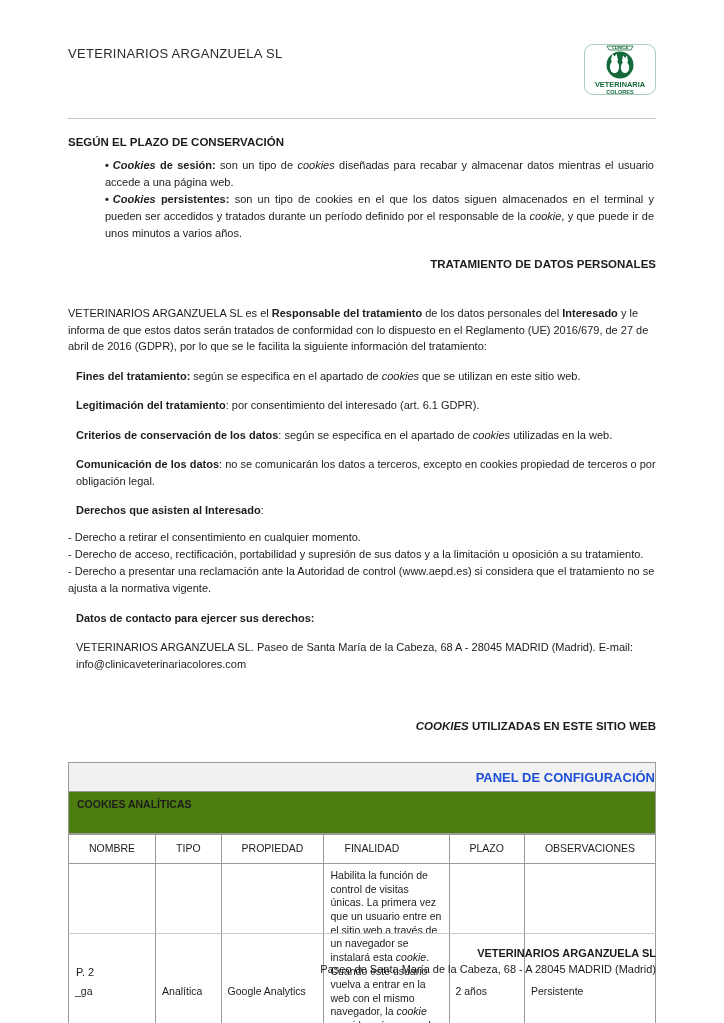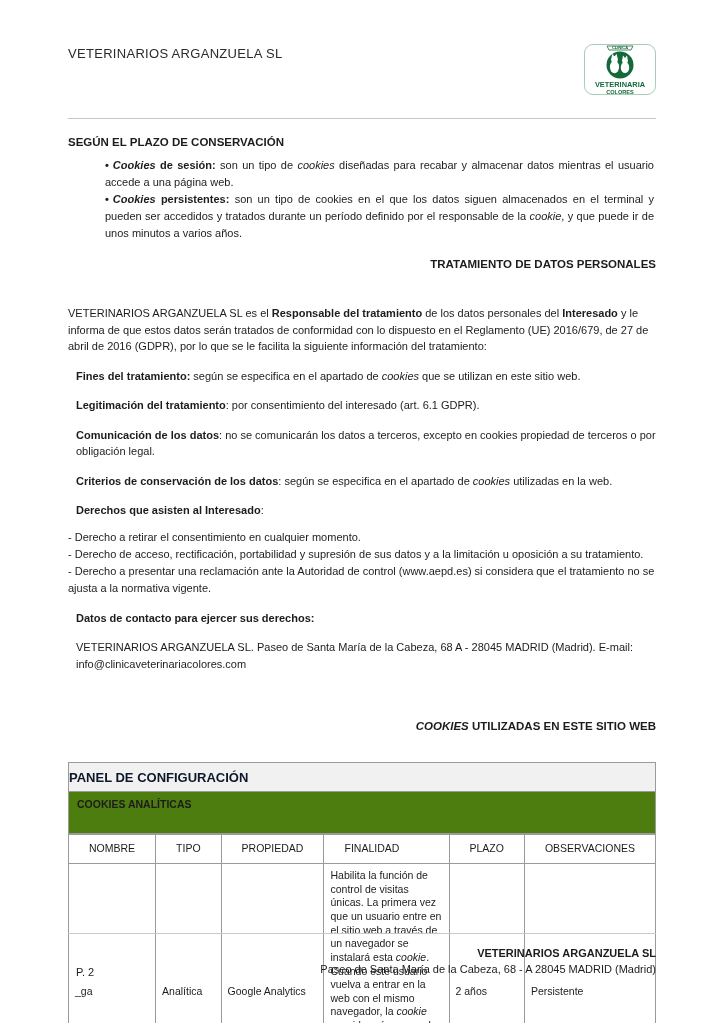--- a/index.html
+++ b/index.html
@@ -37,22 +37,22 @@
 
   .intro { margin-top:35px; }
   .pgap  { margin-top:13px;margin-left:8px; }
   .lines-block { margin-top:10px; }
   .lines-block div { font-size:11px; line-height:1.55; }
 
   
   .panel { margin-top:30px; }
   .panel-title {
     border:1px solid #9a9a9a; background:#f1f1f1;
-    text-align:left; font-size:13px; font-weight:bold;
-    padding:7px 0 6px 0; color:#0f172a;
+    text-align:right; font-size:13px; font-weight:bold;
+    padding:7px 0 6px 0; color:#1d4ed8;
   }
   .panel-group {
     border:1px solid #9a9a9a; border-top:none; background:#4d7c0f;
     padding:6px 8px 23px 8px;
   }
   .panel-group-title { font-size:10.5px; font-weight:bold; }
   .radio-row { display:flex; align-items:center; margin-top:4px; }
   .radio {
     display:inline-block; width:11px; height:11px; border:1.5px solid #1c1c1c;
     border-radius:50%; background:#e0e0e0; margin-right:6px; flex:0 0 auto; cursor:pointer;
@@ -127,23 +127,23 @@
   </div>
 
   <div class="h-center h-tratamiento">TRATAMIENTO DE DATOS PERSONALES</div>
 
   <p class="para intro"><span>VETERINARIOS ARGANZUELA SL es el </span><span class="b">Responsable del tratamiento</span><span> de los datos personales del </span><span class="b">Interesado</span><span> y le informa de que estos datos serán tratados de conformidad con lo dispuesto en el Reglamento (UE) 2016/679, de 27 de abril de 2016 (GDPR), por lo que se le facilita la siguiente información del tratamiento:</span></p>
 
   <p class="para pgap"><span class="b">Fines del tratamiento:</span><span> según se especifica en el apartado de </span><span class="i">cookies</span><span> que se utilizan en este sitio web.</span></p>
 
   <p class="para pgap"><span class="b">Legitimación del tratamiento</span><span>: por consentimiento del interesado (art. 6.1 GDPR).</span></p>
 
+  <p class="para pgap"><span class="b">Criterios de conservación de los datos</span><span>: según se especifica en el apartado de </span><span class="i">cookies</span><span> utilizadas en la web.</span></p>
+
   <p class="para pgap"><span class="b">Comunicación de los datos</span><span>: no se comunicarán los datos a terceros, excepto en cookies propiedad de terceros o por obligación legal.</span></p>
-
-  <p class="para pgap"><span class="b">Criterios de conservación de los datos</span><span>: según se especifica en el apartado de </span><span class="i">cookies</span><span> utilizadas en la web.</span></p>
 
   <p class="para pgap"><span class="b">Derechos que asisten al Interesado</span><span>:</span></p>
 
   <div class="lines-block">
     <div>- Derecho a retirar el consentimiento en cualquier momento.</div>
     <div>- Derecho de acceso, rectificación, portabilidad y supresión de sus datos y a la limitación u oposición a su tratamiento.</div>
     <div>- Derecho a presentar una reclamación ante la Autoridad de control (www.aepd.es) si considera que el tratamiento no se ajusta a la normativa vigente.</div>
   </div>
 
   <p class="para pgap b">Datos de contacto para ejercer sus derechos:</p>

